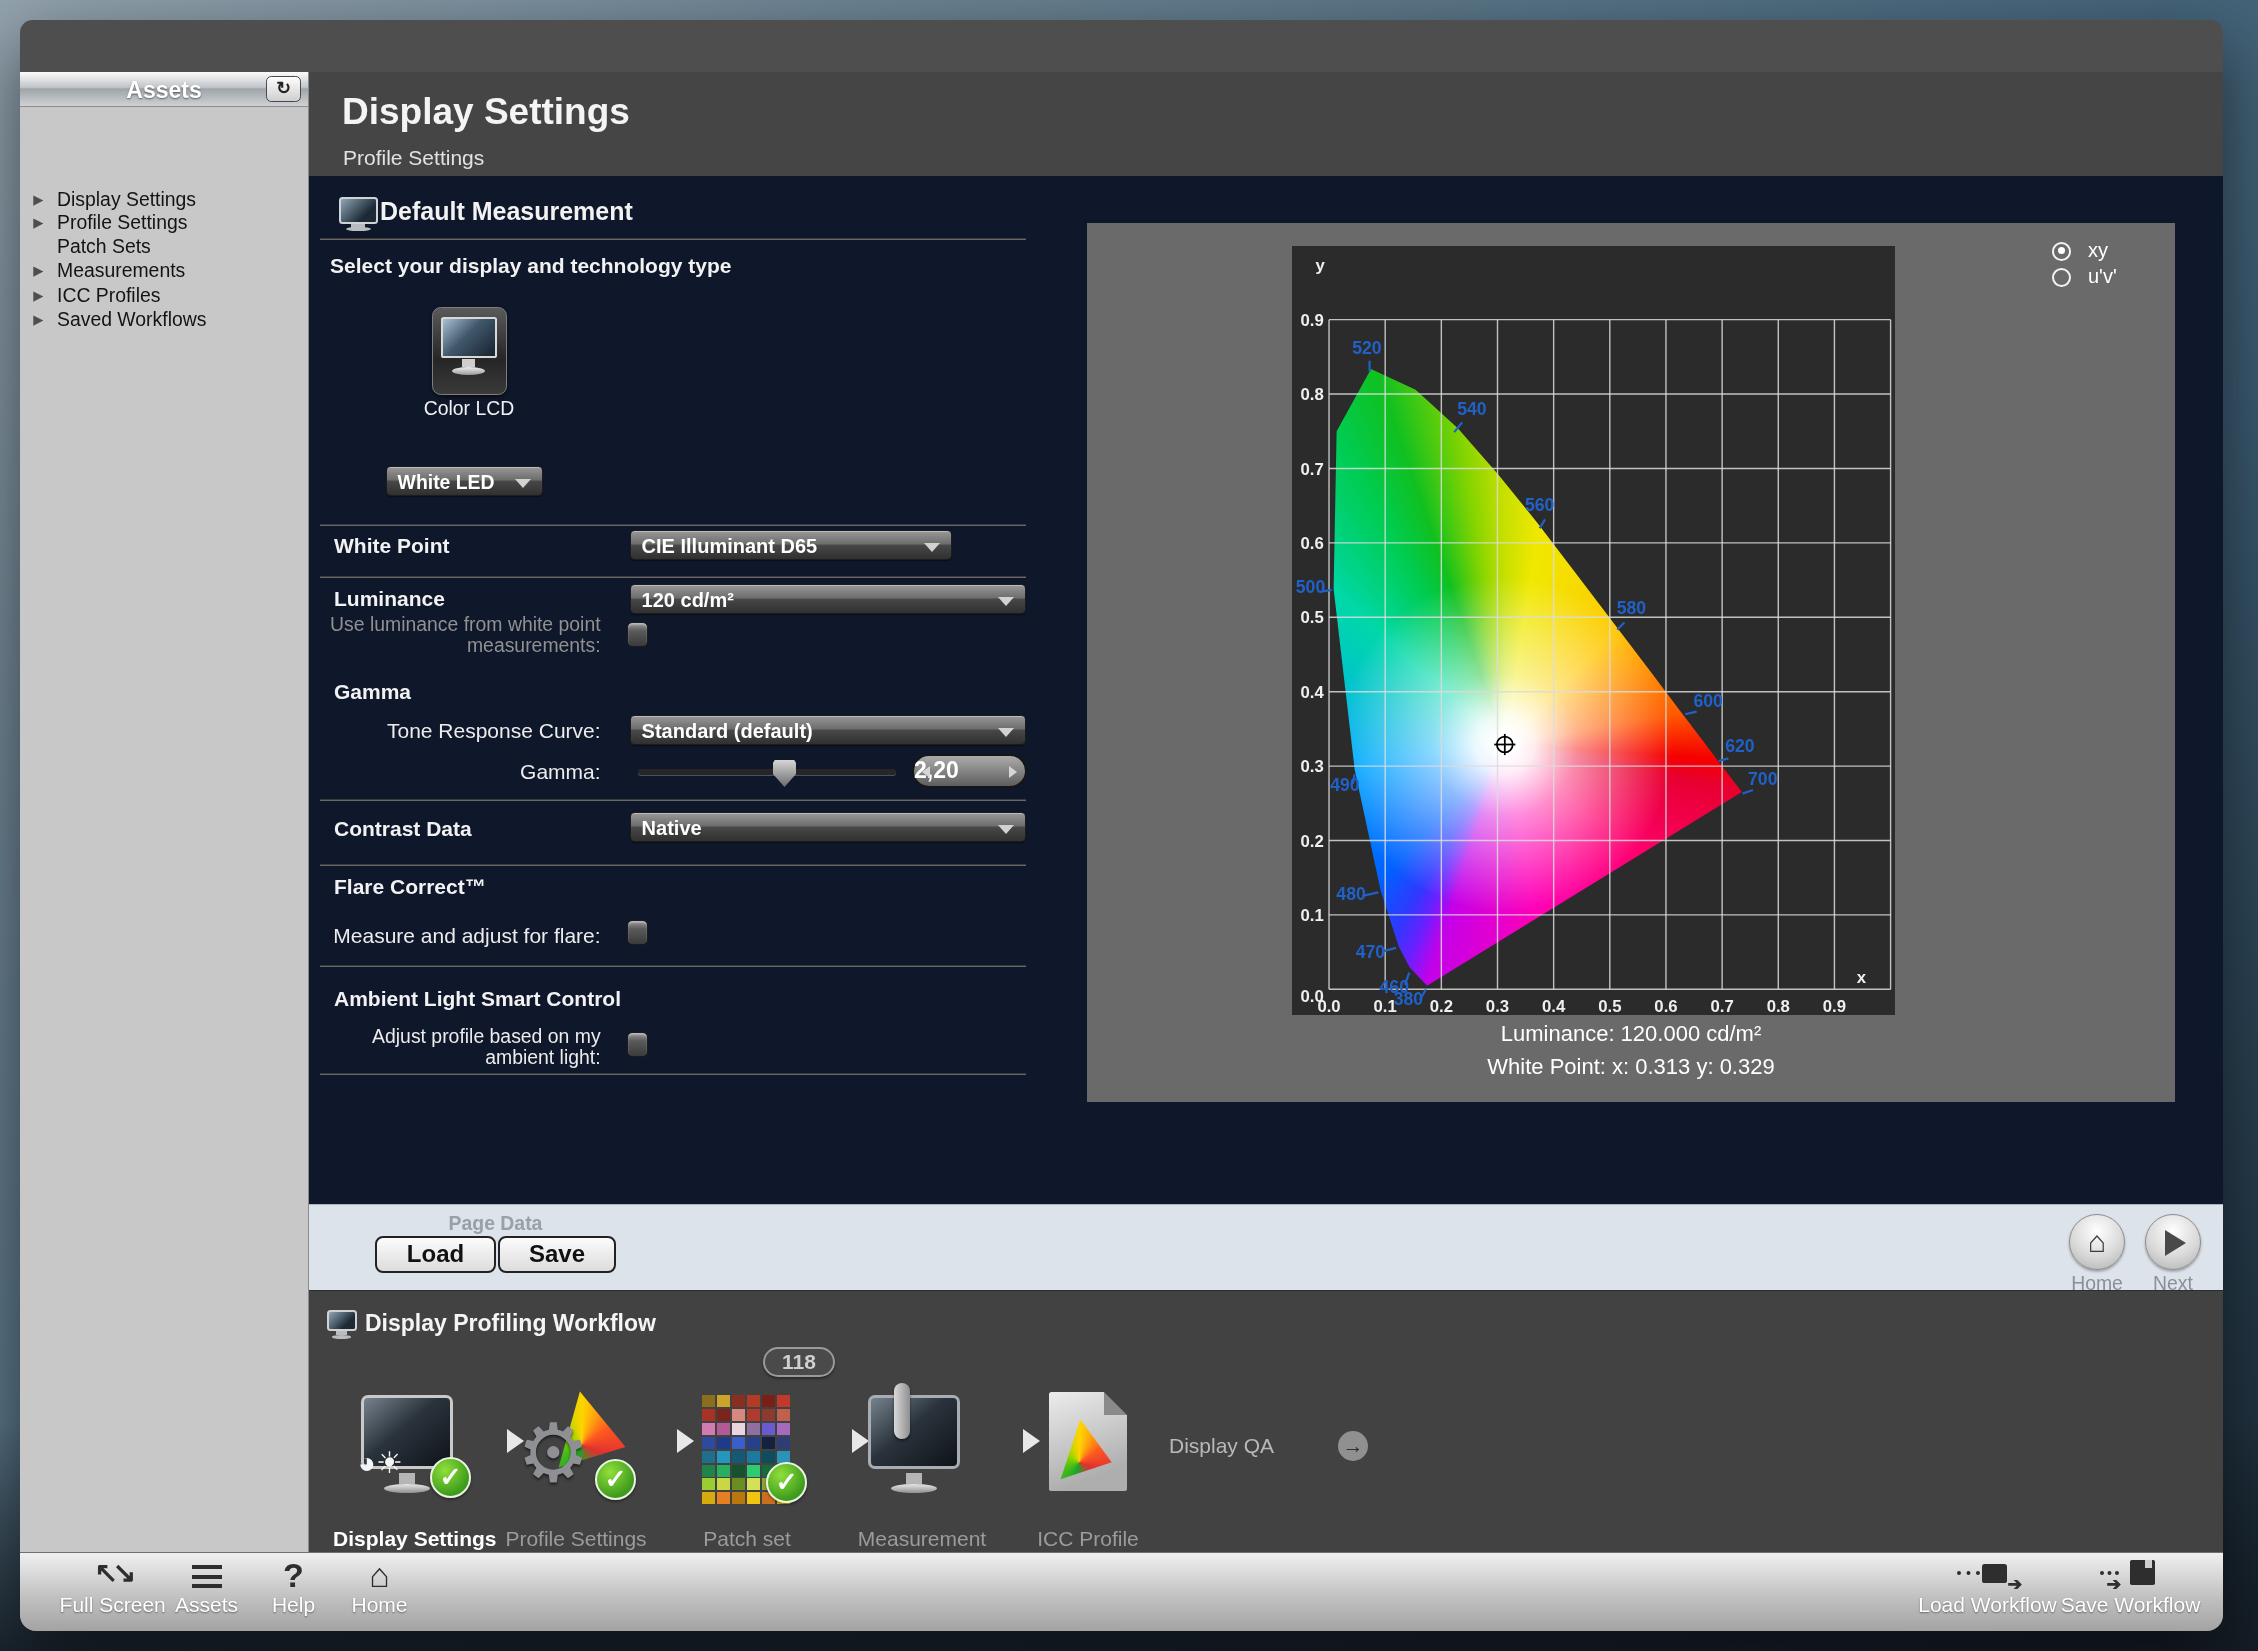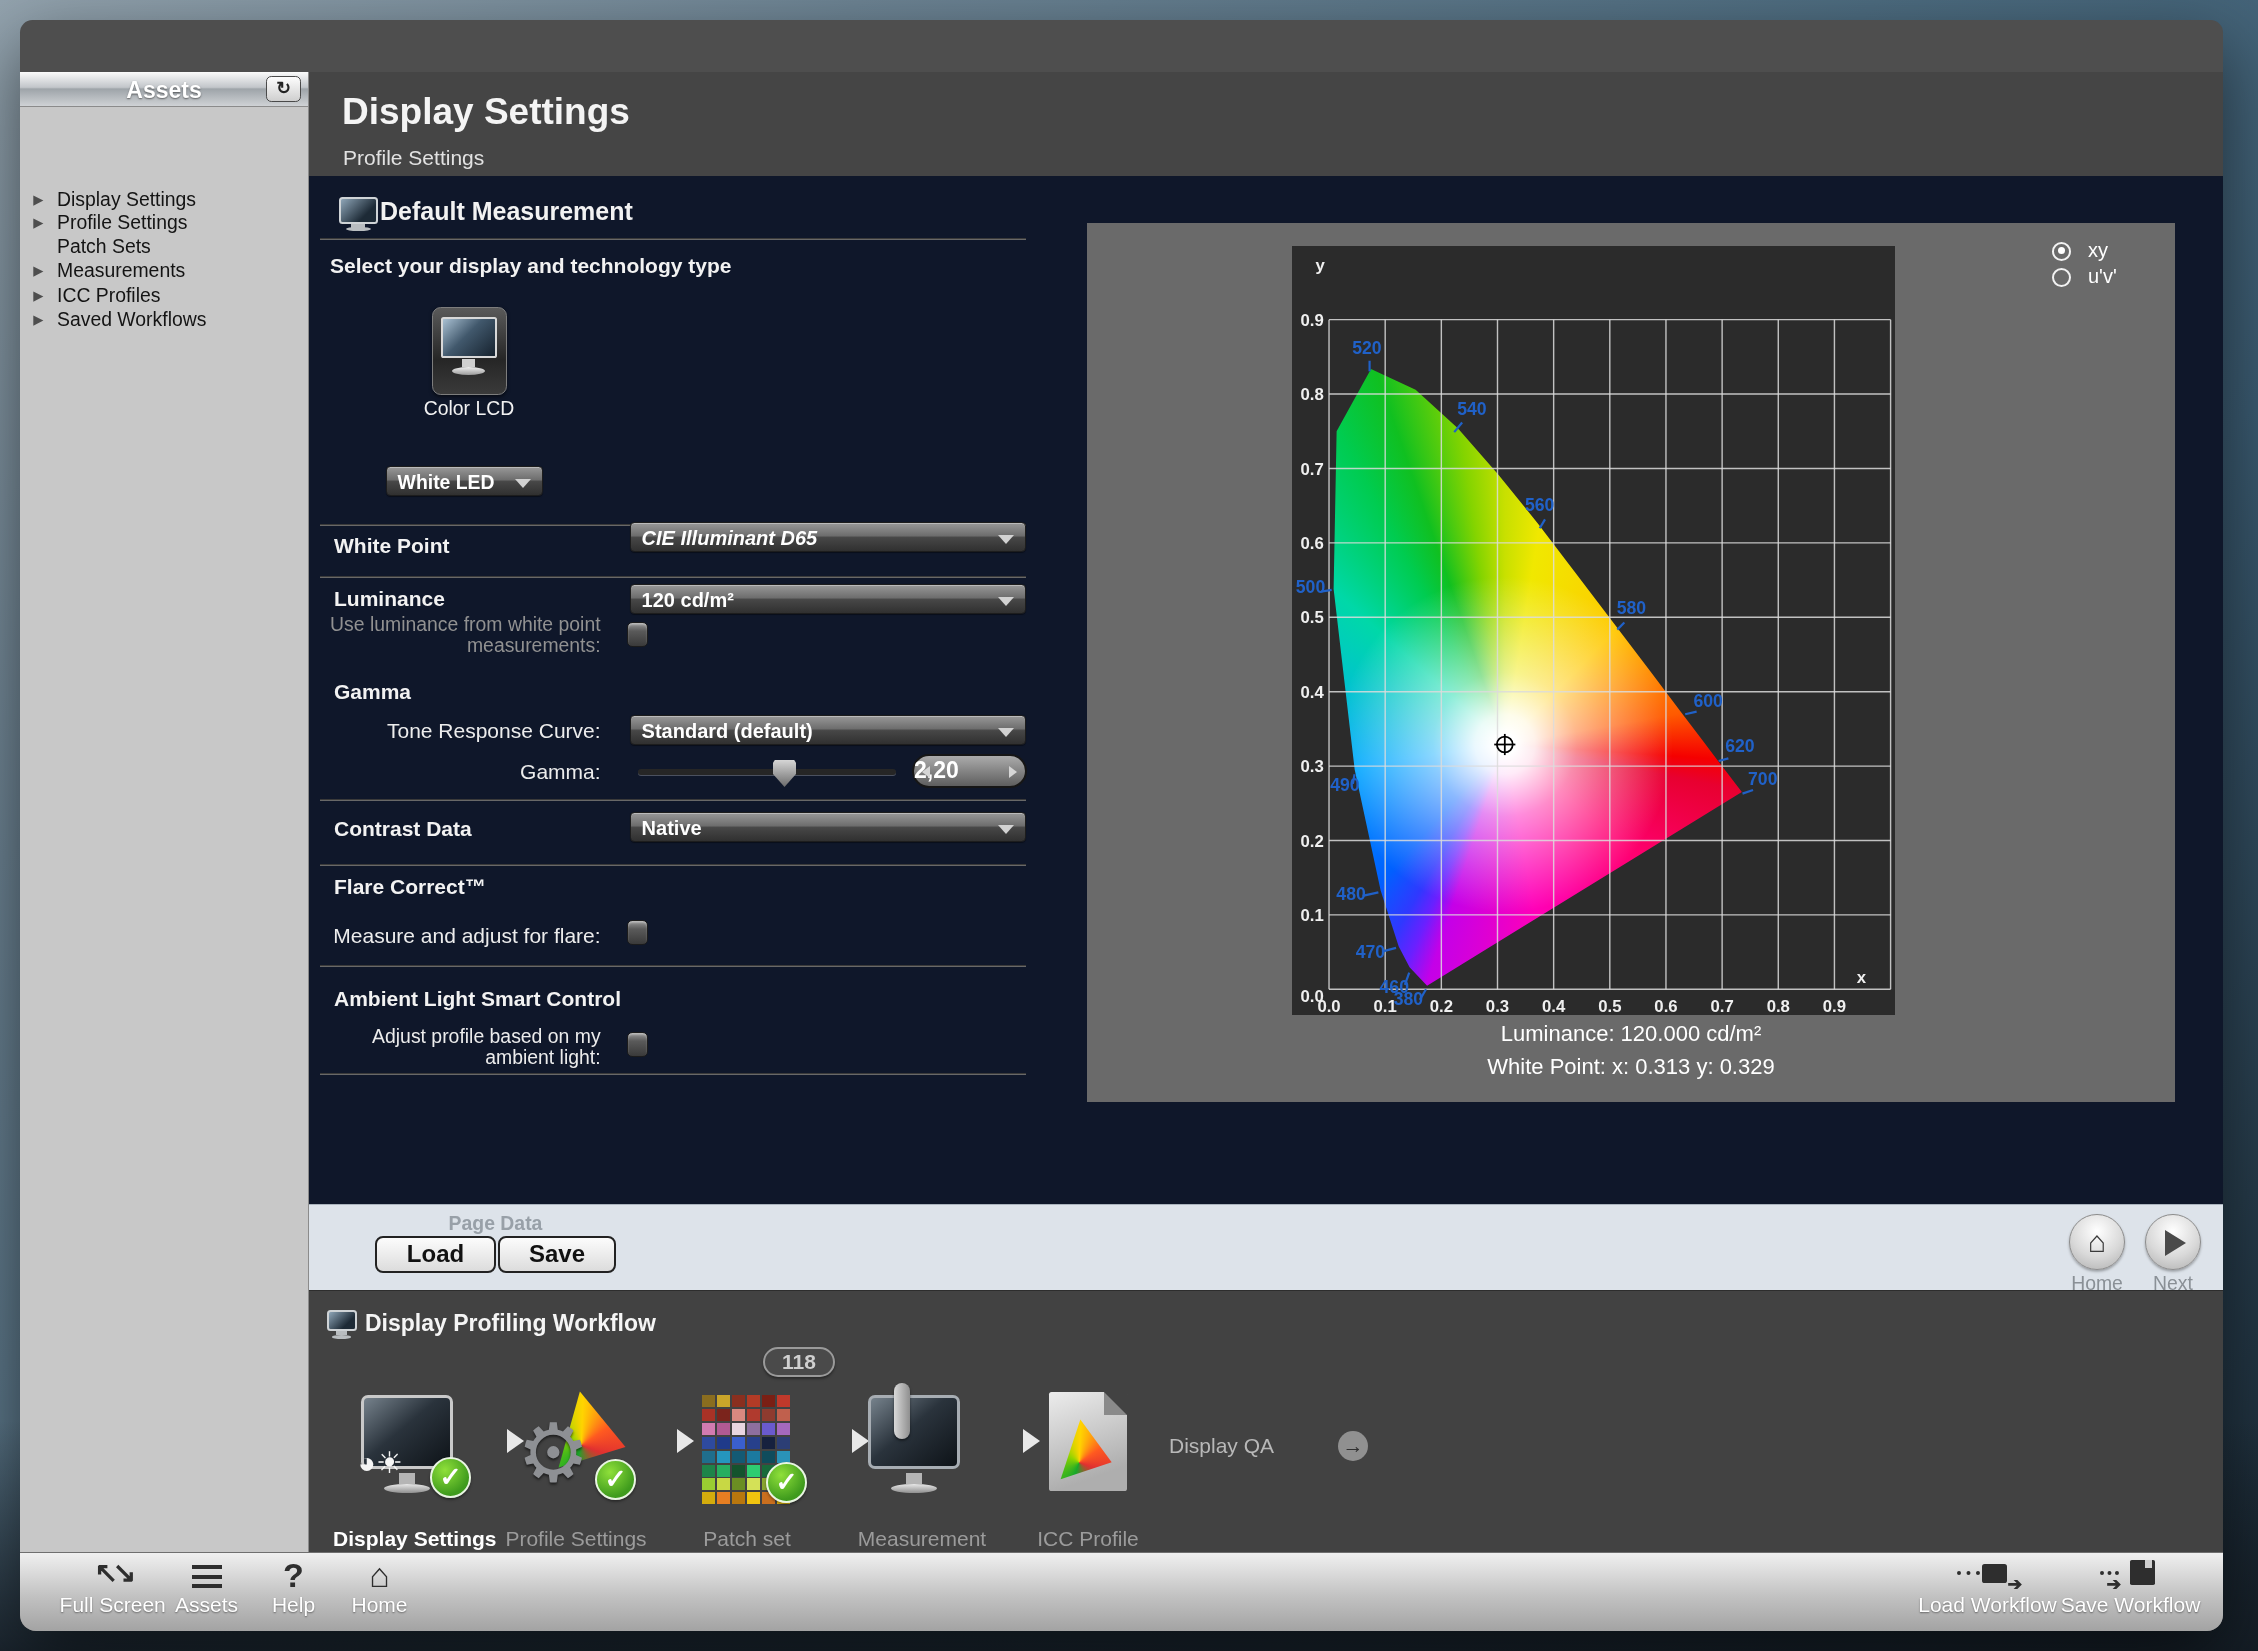--- a/index.html
+++ b/index.html
@@ -198,21 +198,21 @@
     </div>
     <div id="lcd-label">Color LCD</div>
 
     <div class="dd" style="left:77px; top:290px; width:157px;">
       <span class="dd-text" style="font-size:19.4px;">White LED</span>
       <span class="dd-arrow"></span>
     </div>
 
     <div class="rule" style="top:348px"></div>
     <div class="lbl" style="left:25px; top:358px;">White Point</div>
-    <div class="dd" style="left:321px; top:346px; width:396px;font-style:italic;">
+    <div class="dd" style="left:321px; top:354px; width:322px;">
       <span class="dd-text">CIE Illuminant D65</span>
       <span class="dd-arrow"></span>
     </div>
 
     <div class="rule" style="top:400px"></div>
     <div class="lbl" style="left:25px; top:411px;">Luminance</div>
     <div class="dd" style="left:321px; top:408px; width:396px;">
       <span class="dd-text">120 cd/m²</span>
       <span class="dd-arrow"></span>
     </div>

